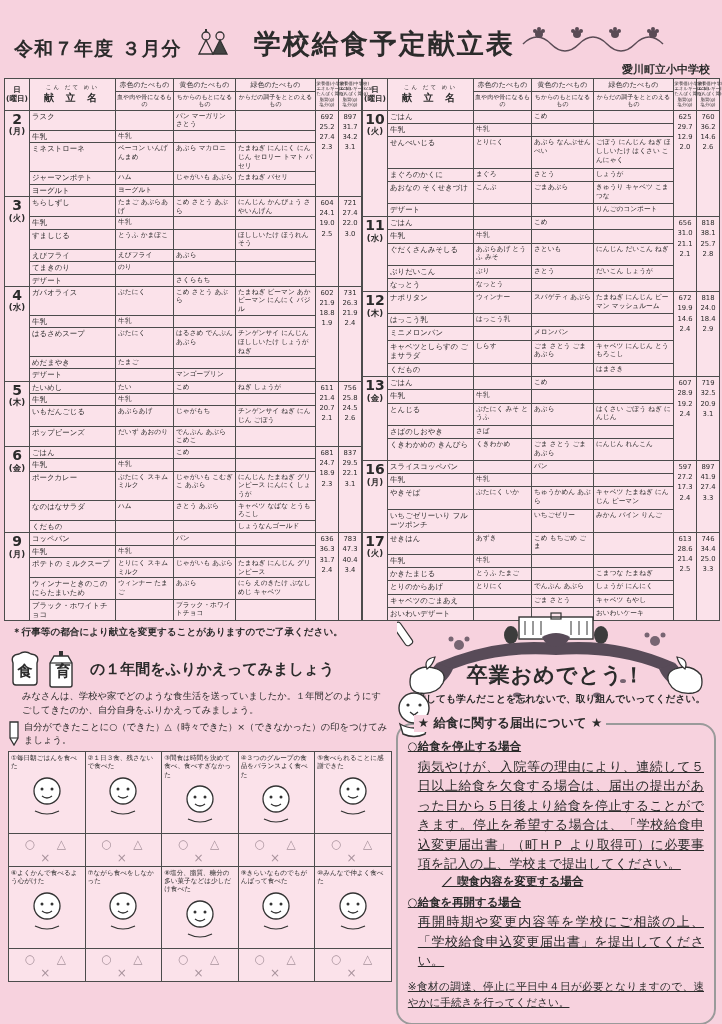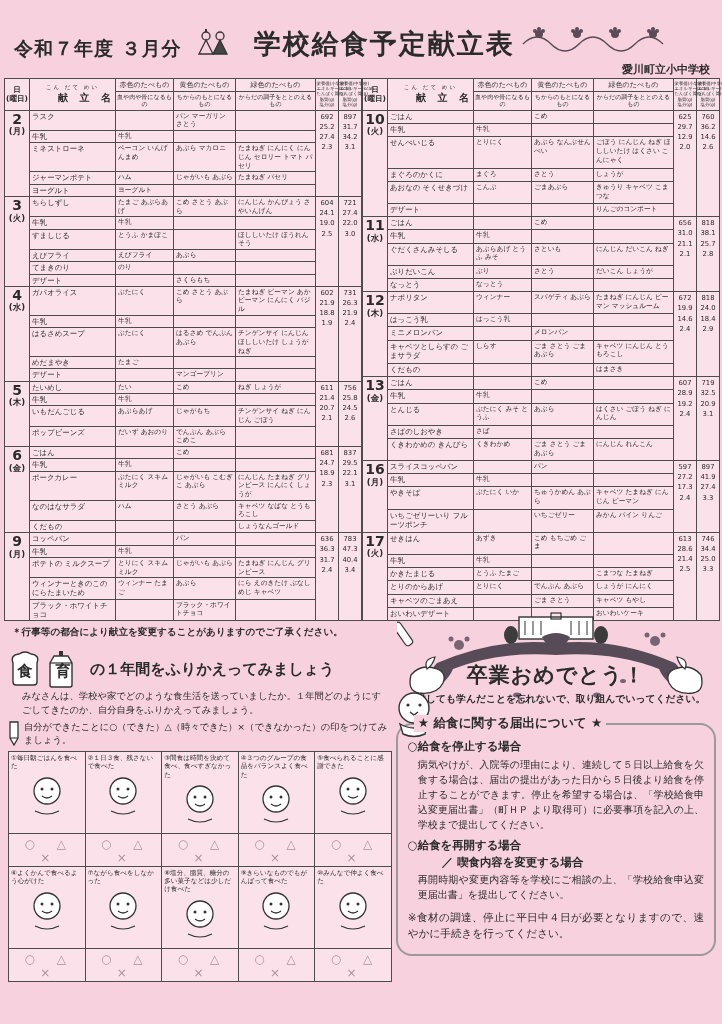--- a/index.html
+++ b/index.html
@@ -21,21 +21,21 @@
   .hina{margin:0 2px 0 14px;}
 
   
   .tables{display:flex;padding:0 4px;margin-top:14px;}
   table.menu{border-collapse:collapse;width:357px;table-layout:fixed;background:#fbe2ea;}
   table.menu th,table.menu td{border:1px solid #4c4c4c;padding:1px 2px;vertical-align:top;}
   table.menu th{background:#fbe2ea;padding:1px 0;vertical-align:middle;}
   .h-main{font-size:7px;font-weight:normal;text-align:center;line-height:1.25;}
   .h-sub{font-size:6px;font-weight:normal;text-align:center;border-top:1px solid #4c4c4c;margin-top:1px;padding-top:1px;line-height:1.2;}
   .h-furi{font-size:5.5px;font-weight:normal;text-align:center;letter-spacing:2px;}
-  .h-menu{font-size:10px;font-weight:bold;text-align:right;letter-spacing:4px;}
+  .h-menu{font-size:10px;font-weight:bold;text-align:center;letter-spacing:4px;}
   .h-day{font-size:7.5px;font-weight:bold;text-align:center;line-height:1.3;}
   .h-nut{font-size:4.6px;text-align:center;line-height:1.25;font-weight:normal;transform:scale(.95);}
   .h-nut .nl{white-space:nowrap;}
   .day-cell{text-align:center;vertical-align:middle;background:#fbe2ea;}
   .day-num{font-size:14px;font-weight:bold;line-height:1.05;}
   .day-wd{font-size:8.5px;font-weight:bold;}
   .dish-cell{font-size:7.4px;line-height:1.25;font-weight:500;}
   .ing-cell{font-size:6.7px;line-height:1.3;}
   .nut-cell{vertical-align:top;text-align:center;padding-top:2px;}
   .nut-val{font-size:6.8px;line-height:1.5;text-align:center;}
@@ -59,26 +59,26 @@
   .food-icon .glyph{position:absolute;left:50%;top:55%;transform:translate(-50%,-50%);font-size:15px;font-weight:bold;}
   .shoku-intro{font-size:9.3px;line-height:1.45;margin:2px 4px 4px 16px;}
   .shoku-instr{font-size:9.3px;font-weight:500;margin:3px 0 3px 2px;display:flex;align-items:center;}
   .grid{border-collapse:collapse;margin-left:2px;}
   .grid td{border:1.5px solid #4c4c4c;width:74px;padding:2px;vertical-align:top;background:#fbe2ea;}
   .g-label{font-size:6.6px;line-height:1.25;min-height:17px;font-weight:500;}
   .g-art{text-align:center;height:52px;}
   .g-marks{border-top:1.5px solid #4c4c4c !important;text-align:center;font-size:12px;color:#a8929c;letter-spacing:9px;padding:3px 0 1px 6px !important;height:16px;vertical-align:middle !important;}
 
   
-  .notice-wrap{position:relative;margin-top:6px;}
+  .notice-wrap{position:relative;margin-top:6px;text-decoration:underline;}
   .notice-title{font-size:12.6px;font-weight:bold;text-align:center;position:relative;z-index:2;background:#f7d2de;display:inline-block;padding:0 4px;margin-left:18px;}
   .notice-box{border:2.5px solid #9a9a9a;border-radius:16px;padding:8px 10px 12px 10px;margin-top:-9px;}
   .n-head{font-size:11.4px;font-weight:bold;margin:6px 0 2px 0;line-height:1.35;}
   .n-head2{margin-left:34px;}
-  .n-body{font-size:10px;line-height:1.5;margin-left:10px;text-align:justify;}
+  .n-body{font-size:13px;line-height:1.5;margin-left:10px;text-align:justify;}
   .n-foot{font-size:10.6px;line-height:1.5;margin-top:8px;text-align:justify;}
 
   .rice-chara{position:absolute;left:392px;top:690px;}
 </style>
 </head>
 <body>
 
 <div class="sheet">
 
   <div class="hdr">
@@ -1000,22 +1000,22 @@
         </svg>
         <div class="banner-title">卒業おめでとう！</div>
         <div class="banner-msg">卒業しても学んだことを忘れないで、取り組んでいってください。</div>
       </div>
 
       <div class="notice-wrap">
         <span class="notice-title">★ 給食に関する届出について ★</span>
         <div class="notice-box">
           <div class="n-head">○給食を停止する場合</div>
           <div class="n-body">病気やけが、入院等の理由により、連続して５日以上給食を欠食する場合は、届出の提出があった日から５日後より給食を停止することができます。停止を希望する場合は、「学校給食申込変更届出書」（町ＨＰ より取得可）に必要事項を記入の上、学校まで提出してください。</div>
+          <div class="n-head n-head2" style="margin-top:0;">／ 喫食内容を変更する場合</div>
           <div class="n-head">○給食を再開する場合</div>
-          <div class="n-head n-head2" style="margin-top:0;">／ 喫食内容を変更する場合</div>
           <div class="n-body">再開時期や変更内容等を学校にご相談の上、「学校給食申込変更届出書」を提出してください。</div>
           <div class="n-foot">※食材の調達、停止に平日中４日が必要となりますので、速やかに手続きを行ってください。</div>
         </div>
       </div>
     </div>
   </div>
 
   <span class="rice-chara">
     <svg width="46" height="50" viewBox="0 0 46 50">
       <circle cx="22" cy="18" r="15" fill="#fff" stroke="#333" stroke-width="1.4"></circle>

